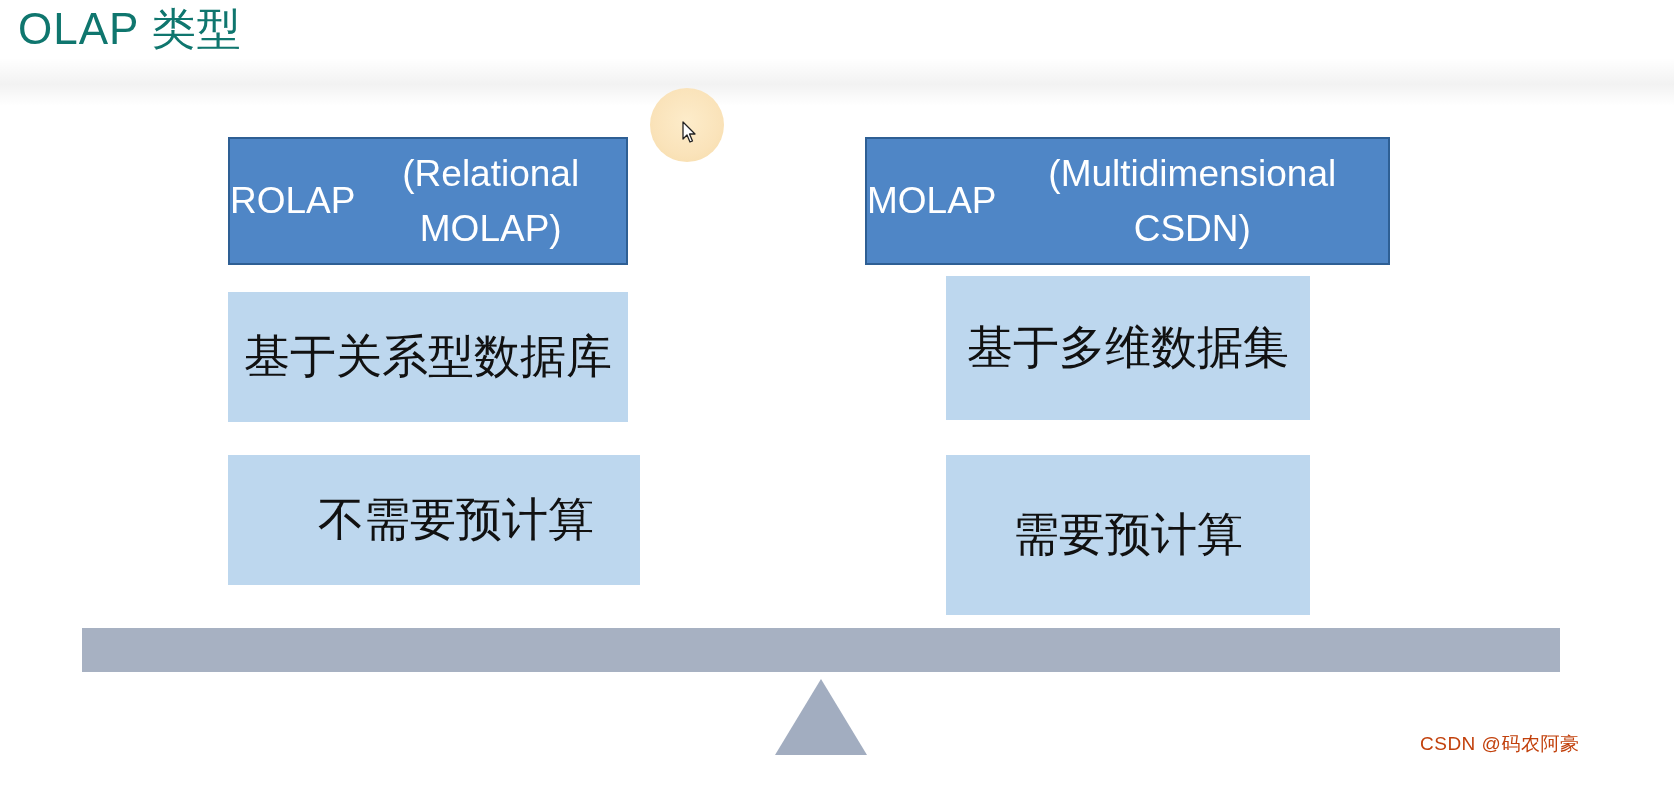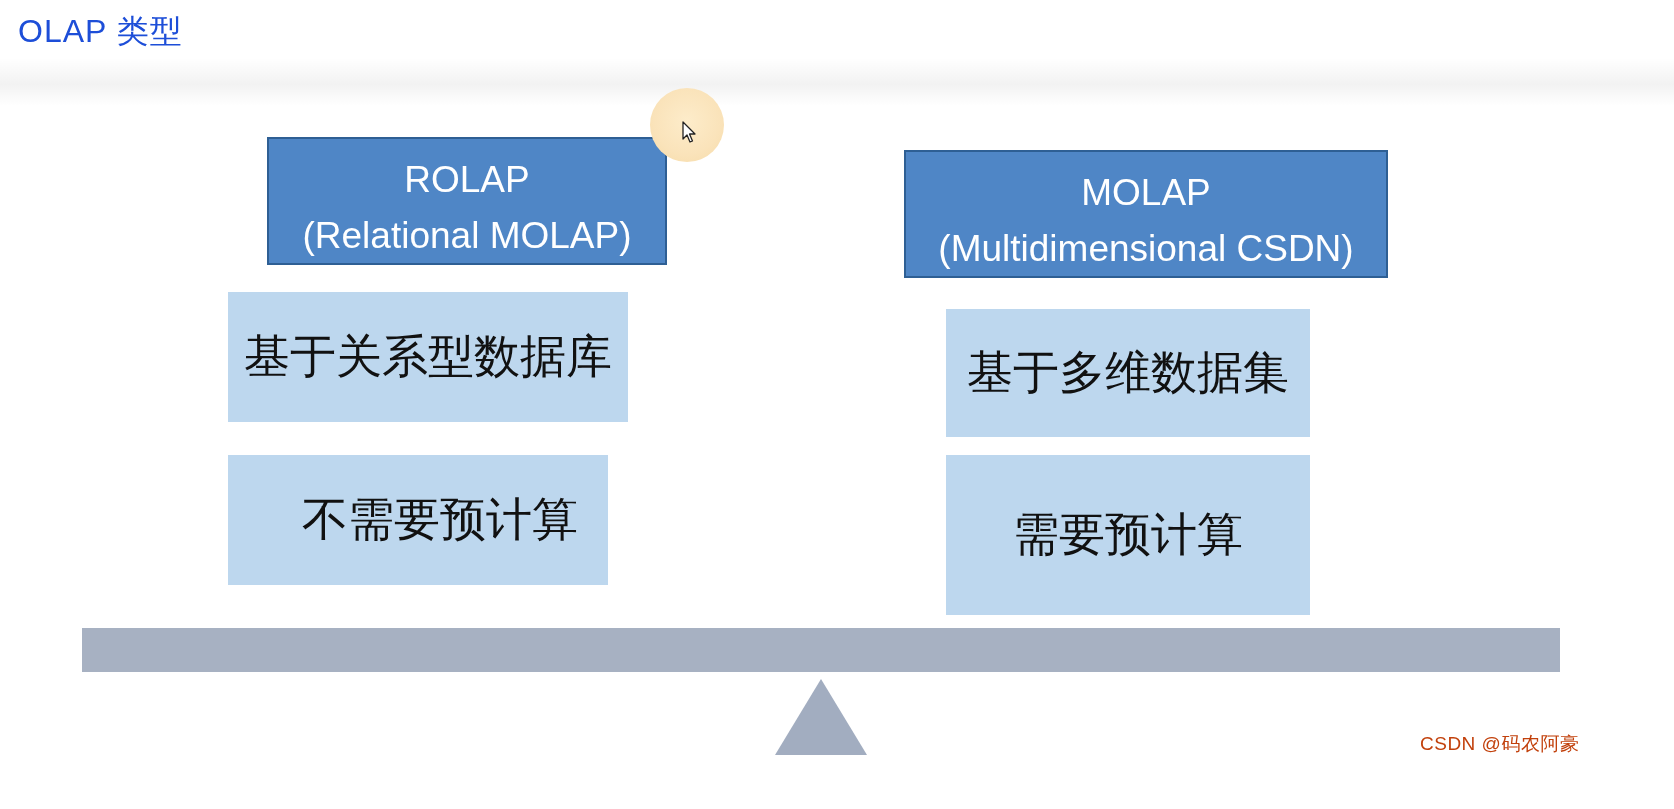--- a/index.html
+++ b/index.html
@@ -15,60 +15,59 @@
   .top-shade {
     position: absolute;
     left: 0; top: 58px;
     width: 100%; height: 48px;
     background: linear-gradient(to bottom, rgba(0,0,0,0.00), rgba(0,0,0,0.05) 55%, rgba(0,0,0,0.00));
     pointer-events: none;
   }
 
   .title {
     position: absolute;
-    left: 18px; top: 10px;
-    font-size: 32px;
+    left: 18px; top: 0;
+    font-size: 44px;
     font-weight: 500;
-    color: #1d4ed8;
+    color: #0f766e;
     letter-spacing: 1px;
   }
 
   .header-box {
     position: absolute;
     background: #4f86c6;
     border: 2px solid #2e5f94;
     color: #ffffff;
     display: flex;
-    flex-direction: column;
+    flex-direction: row;
     align-items: center;
-    justify-content: flex-end;
+    justify-content: space-between;
     text-align: center;
-    margin-left: 39px;
   }
   .header-box .hline { font-size: 37px; line-height: 1.5; }
 
   .item-box {
     position: absolute;
     background: #bdd7ee;
     color: #111111;
     display: flex;
     align-items: center;
     justify-content: center;
     text-align: center;
     font-size: 46px;
   }
 
   
   .rolap-header { left: 228px; top: 137px; width: 400px; height: 128px; }
   .rolap-item1  { left: 228px; top: 292px; width: 400px; height: 130px; }
-  .rolap-item2  { left: 228px; top: 455px; width: 380px; height: 130px; padding-left: 44px; }
+  .rolap-item2  { left: 228px; top: 455px; width: 412px; height: 130px; padding-left: 44px; }
 
   
-  .molap-header { left: 865px; top: 150px; width: 484px; height: 128px; }
-  .molap-item1  { left: 946px; top: 309px; width: 364px; height: 128px; }
+  .molap-header { left: 865px; top: 137px; width: 525px; height: 128px; }
+  .molap-item1  { left: 946px; top: 276px; width: 364px; height: 144px; }
   .molap-item2  { left: 946px; top: 455px; width: 364px; height: 160px; }
 
   .beam {
     position: absolute;
     left: 82px; top: 628px;
     width: 1478px; height: 44px;
     background: #a7b1c2;
   }
   .fulcrum {
     position: absolute;

